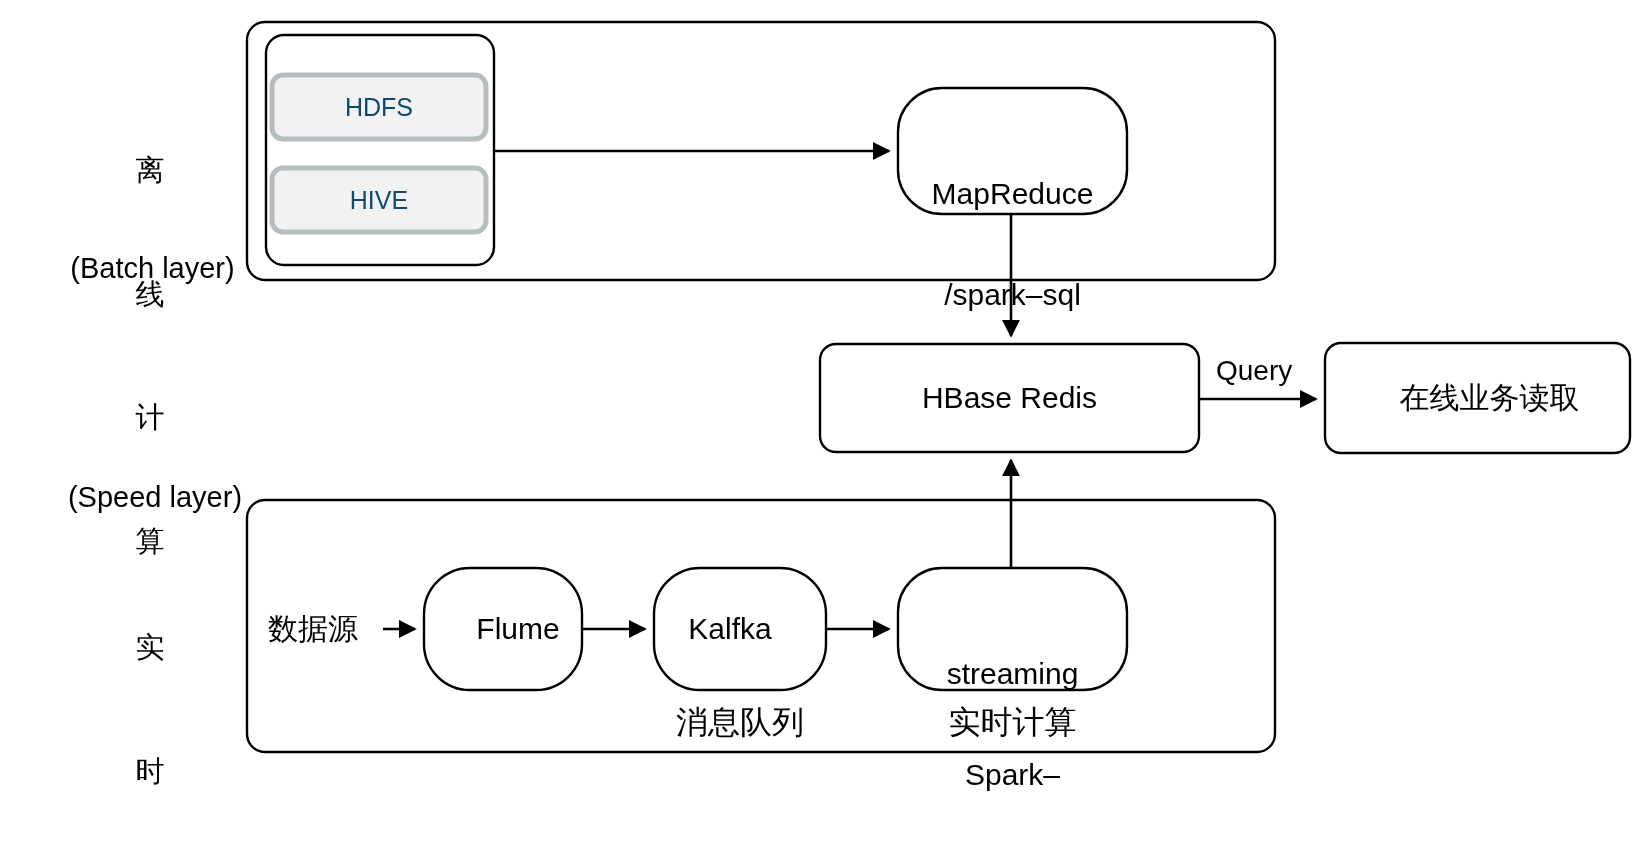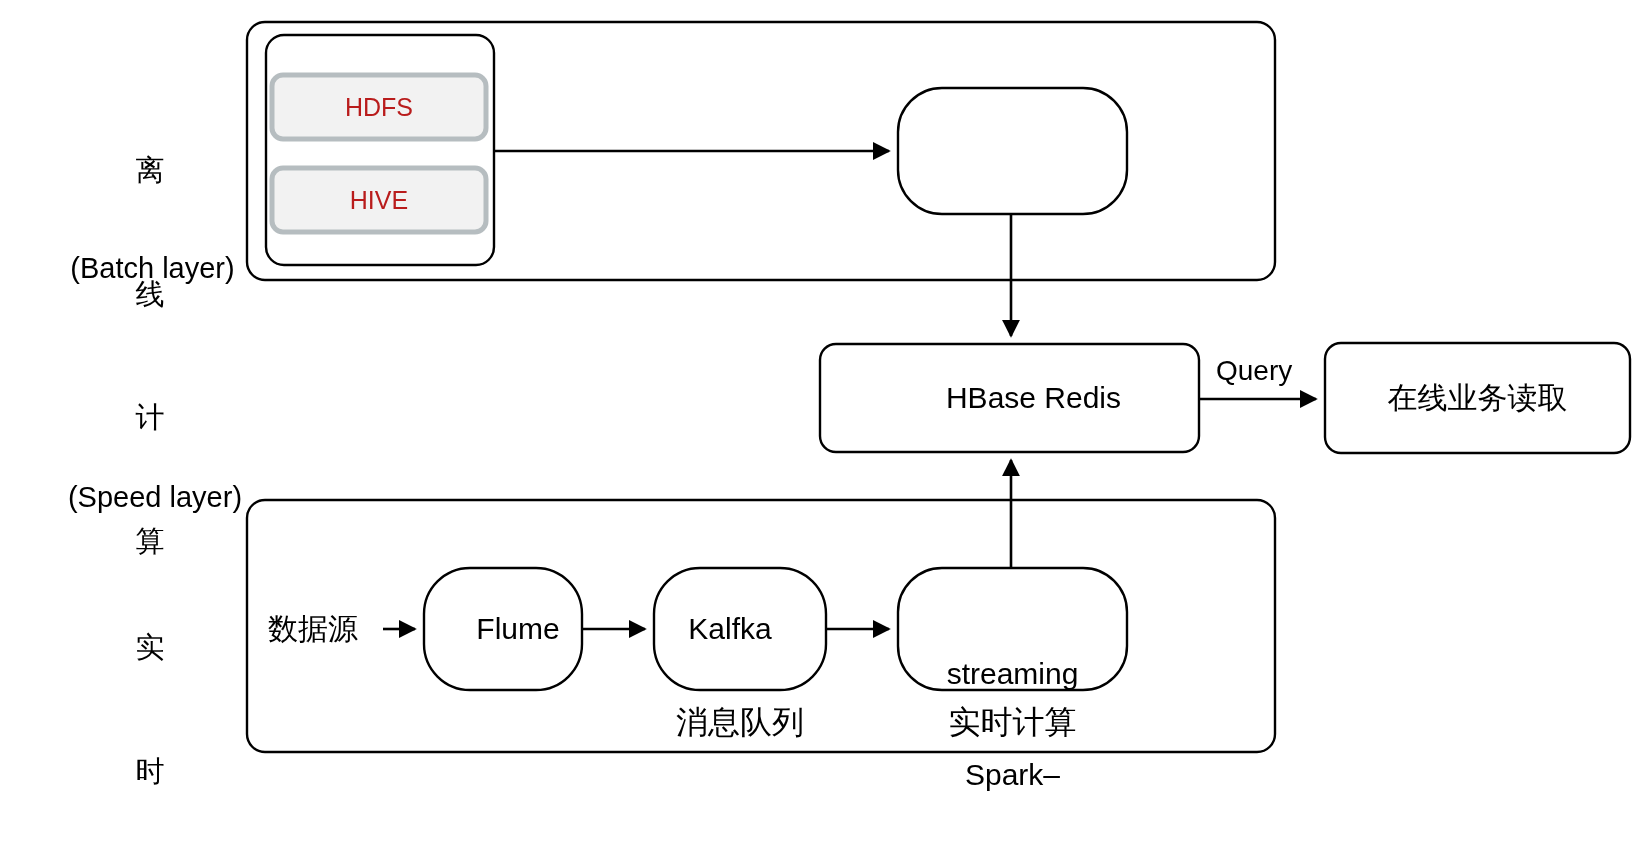--- a/index.html
+++ b/index.html
@@ -52,21 +52,21 @@
     white-space: pre;
     line-height: 1.12;
   }
   .node-label {
     text-align: center;
     font-size: 30px;
   }
   .store-label {
     text-align: center;
     font-size: 25px;
-    color: #b91c1c;
+    color: #0c4a6e;
   }
   .side-label {
     text-align: center;
     font-size: 29px;
   }
   .vert-label {
     text-align: center;
     font-size: 29px;
     line-height: 1.42;
   }
@@ -138,26 +138,30 @@
     <div>计</div>
     <div>算</div>
   </div>
 
   <div class="lbl side-label" style="left: 55px; top: 252px; width: 195px;">(Batch layer)</div>
 
   <div class="lbl store-label ctr" style="left: 272px; top: 75px; width: 214px; height: 64px;">HDFS</div>
 
   <div class="lbl store-label ctr" style="left: 272px; top: 168px; width: 214px; height: 64px;">HIVE</div>
 
+  <div class="lbl node-label" style="left: 898px; top: 110px; width: 229px;">
+    <div>MapReduce</div>
+    <div>/spark–sql</div>
+  </div>
 
-  <div class="lbl node-label ctr" style="left: 820px; top: 344px; width: 379px; height: 108px; margin-left: 24px;">HBase Redis</div>
+  <div class="lbl node-label ctr" style="left: 820px; top: 344px; width: 379px; height: 108px;">HBase Redis</div>
 
   <div class="lbl edge-label" style="left: 1216px; top: 355px;">Query</div>
 
-  <div class="lbl node-label ctr" style="left: 1325px; top: 343px; width: 305px; height: 110px;">在线业务读取</div>
+  <div class="lbl node-label ctr" style="left: 1325px; top: 343px; width: 305px; height: 110px; padding-left: 12px;">在线业务读取</div>
 
   <div class="lbl side-label" style="left: 55px; top: 481px; width: 200px;">(Speed layer)</div>
 
   <div class="lbl vert-label" style="left: 100px; top: 545px; width: 100px;">
     <div>实</div>
     <div>时</div>
     
     
   </div>
 

